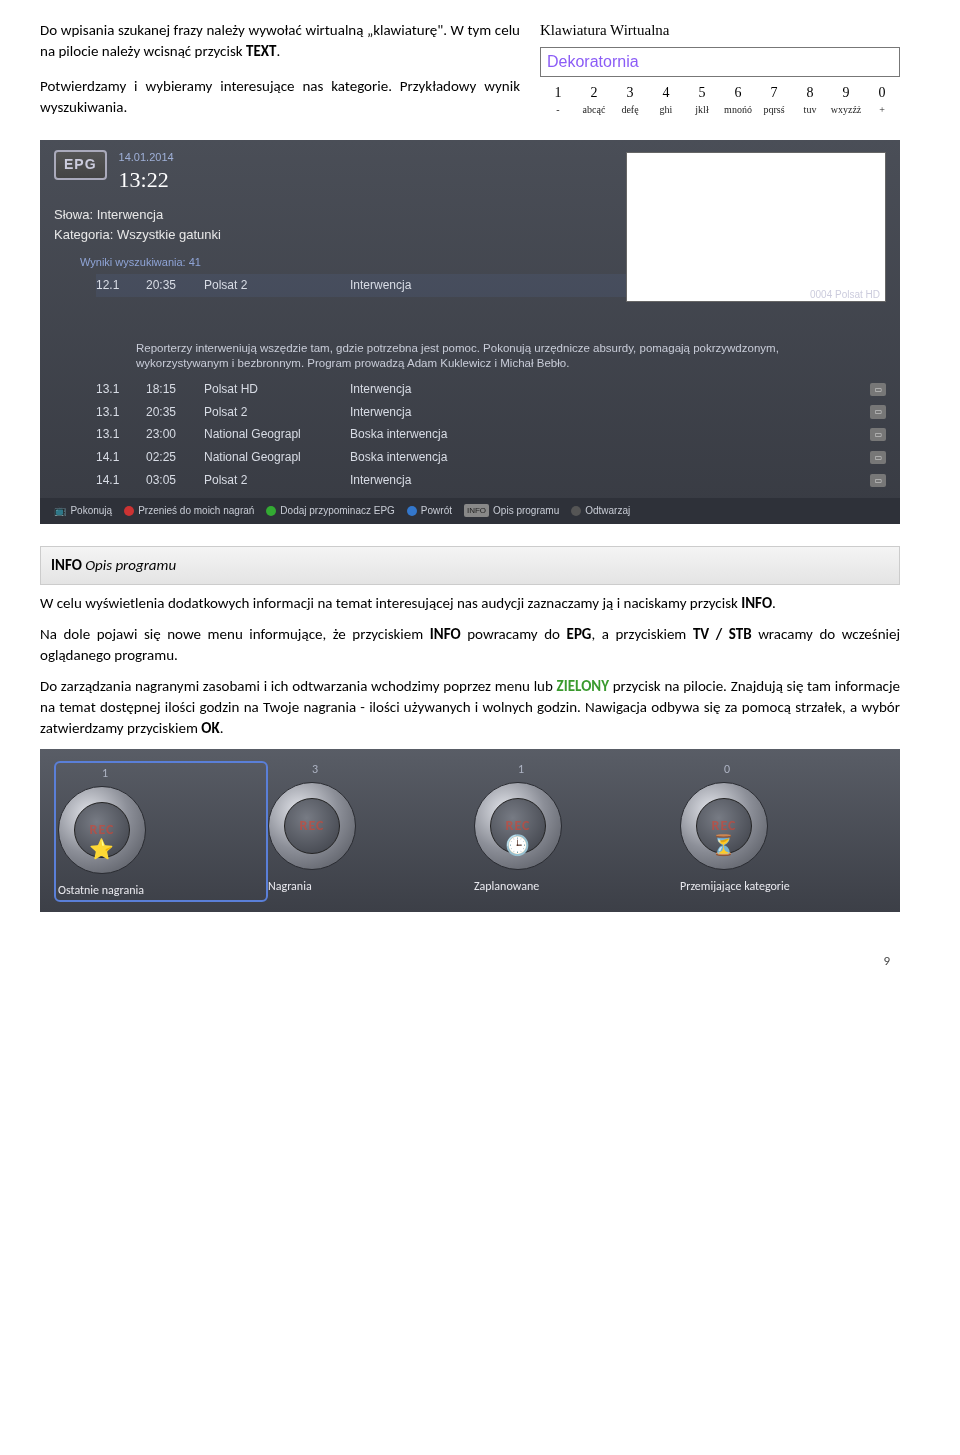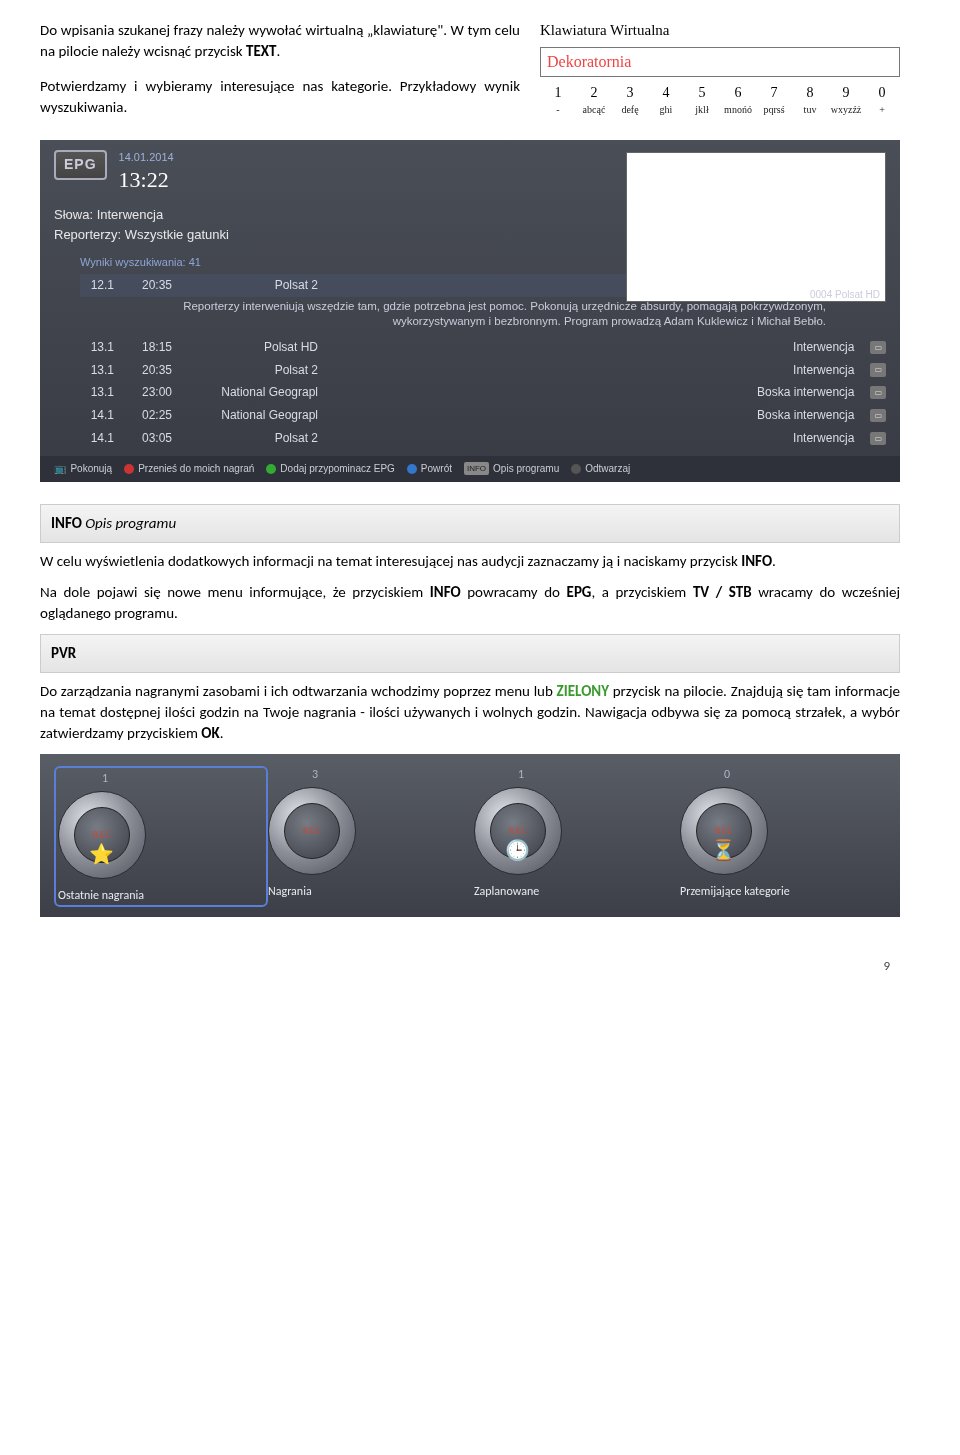--- a/index.html
+++ b/index.html
@@ -3,56 +3,56 @@
 <meta charset="utf-8">
 <style>
   * { box-sizing: border-box; margin: 0; padding: 0; }
   body { font-family: Calibri, Arial, sans-serif; background: #fff; width: 960px; margin: 0 auto; color: #000; font-size: 15px; line-height: 1.4; }
   .page { padding: 20px 60px 20px 40px; }
   .top-row { display: flex; gap: 20px; margin-bottom: 8px; }
   .top-left { flex: 1; }
   .top-left p { margin-bottom: 14px; text-align: justify; }
   .vk { width: 360px; }
   .vk-title { font-family: 'Times New Roman', serif; font-size: 15px; margin-bottom: 6px; }
-  .vk-input { border: 1px solid #777; padding: 3px 6px; font-family: Liberation Serif, serif; font-size: 16px; color: #ef4444; margin-bottom: 6px; }
+  .vk-input { border: 1px solid #777; padding: 3px 6px; font-family: Liberation Sans, sans-serif; font-size: 16px; color: #8b5cf6; margin-bottom: 6px; }
   .vk-row { display: flex; justify-content: space-between; font-family: 'Times New Roman', serif; font-size: 14px; }
   .vk-row2 { display: flex; justify-content: space-between; font-family: 'Times New Roman', serif; font-size: 10px; color: #222; }
   .vk-row span, .vk-row2 span { flex: 1; text-align: center; }
   .epg { background: linear-gradient(#4a4e57,#383b43); color: #d8dce5; padding: 0; margin-bottom: 22px; font-family: Arial, sans-serif; font-size: 12px; position: relative; }
   .epg-top { display: flex; align-items: flex-start; padding: 10px 14px 6px 14px; }
   .epg-logo { border: 2px solid #aab; border-radius: 4px; padding: 3px 8px; font-weight: bold; color: #ccd; font-size: 14px; margin-right: 12px; background: linear-gradient(#555,#444); letter-spacing: 1px; }
   .epg-dt { font-size: 11px; color: #9fb0d8; }
   .epg-time { font-size: 22px; color: #fff; font-family: 'Times New Roman', serif; }
   .epg-preview { position: absolute; right: 14px; top: 12px; width: 260px; height: 150px; background: #fff; border: 1px solid #666; }
   .epg-preview-label { position: absolute; right: 20px; top: 148px; font-size: 10px; color: #ccd; text-align: right; }
   .epg-meta { padding: 2px 30px 4px 14px; font-size: 13px; }
   .epg-meta p { margin: 2px 0; color: #e8e8e8; }
   .epg-wy { color: #8fa4d6; font-size: 11px; padding: 4px 14px 4px 40px; }
-  .epg-list { padding: 0 14px 6px 40px; text-align: right; }
+  .epg-list { padding: 0 14px 6px 56px; }
   .epg-row { display: flex; gap: 16px; padding: 3px 0; font-size: 12px; color: #d8dce5; align-items: center; }
   .epg-row.sel { background: rgba(80,95,130,.25); }
   .epg-row .c1 { width: 34px; }
   .epg-row .c2 { width: 42px; }
   .epg-row .c3 { width: 130px; }
   .epg-row .c4 { flex: 1; }
   .epg-row .badge { font-size: 8px; background: #777; color: #ddd; padding: 1px 4px; border-radius: 2px; }
-  .epg-desc { font-size: 11.5px; color: #c8ccd8; padding: 2px 60px 6px 40px; line-height: 1.35; }
+  .epg-desc { font-size: 11.5px; color: #c8ccd8; padding: 2px 60px 6px 40px; line-height: 1.35; margin-top: 42px; }
   .epg-footer { background: #2e3139; padding: 6px 14px; font-size: 10px; color: #c8ccd5; display: flex; gap: 12px; flex-wrap: wrap; }
   .epg-footer .fi { display: flex; align-items: center; gap: 4px; }
   .epg-footer .dot { width: 10px; height: 10px; border-radius: 50%; display: inline-block; }
   .hdr-band { background: linear-gradient(#f4f4f4,#e4e4e4); border: 1px solid #ccc; padding: 8px 10px; margin: 10px 0 8px 0; font-size: 15px; }
   .hdr-band b { font-weight: bold; }
   .hdr-band i { font-style: italic; }
   .para { text-align: justify; margin-bottom: 10px; }
   .pvr-icons { background: linear-gradient(#595d66,#3c3f47); padding: 12px 14px 10px 14px; display: flex; gap: 0; margin-top: 8px; }
   .pvr-item { flex: 1; text-align: left; color: #e8e8ee; font-size: 12px; position: relative; }
   .pvr-item .num { color: #aeb4c4; font-size: 12px; margin-left: 44px; margin-bottom: 4px; }
   .disc { width: 88px; height: 88px; border-radius: 50%; background: radial-gradient(circle at 35% 32%, #e2e4ea 0%, #8c8f98 48%, #4c4f57 100%); position: relative; display: flex; align-items: center; justify-content: center; margin-bottom: 8px; border: 1px solid #2a2c32; }
   .disc::after { content: ""; position: absolute; width: 54px; height: 54px; border-radius: 50%; background: radial-gradient(circle at 40% 35%, #777b84, #3b3e46); border: 1px solid #222; }
-  .disc .rec { position: relative; z-index: 2; font-size: 10px; font-weight: bold; color: rgba(230,60,40,.55); letter-spacing: 1px; }
+  .disc .rec { position: relative; z-index: 2; font-size: 14px; font-weight: bold; color: rgba(230,60,40,.55); letter-spacing: 1px; }
   .disc .overlay { position: absolute; z-index: 3; bottom: 10px; left: 50%; transform: translateX(-50%); font-size: 20px; }
   .pvr-item.sel { outline: 2px solid #5a7fd8; outline-offset: -2px; border-radius: 6px; padding: 4px; }
   .pvr-label { color: #e8e8ee; font-size: 12px; margin-top: 4px; }
   .green { color: #3a9a2e; font-weight: bold; }
   .pgnum { text-align: right; font-size: 13px; color: #444; margin-top: 40px; padding-right: 10px; }
 </style>
 </head>
 <body>
 
 <div class="page">
@@ -99,21 +99,21 @@
       <div class="epg-logo">EPG</div>
       <div>
         <div class="epg-dt">14.01.2014</div>
         <div class="epg-time">13:22</div>
       </div>
       <div class="epg-preview"></div>
     </div>
     <div class="epg-preview-label">0004 Polsat HD</div>
     <div class="epg-meta">
       <p><span>Słowa:</span> <span>Interwencja</span></p>
-      <p><span>Reporterzy:</span> <span>Wszystkie gatunki</span></p>
+      <p><span>Kategoria:</span> <span>Wszystkie gatunki</span></p>
     </div>
     <div class="epg-wy">Wyniki wyszukiwania: 41</div>
     <div class="epg-list">
       <div class="epg-row sel">
         <span class="c1">12.1</span>
         <span class="c2">20:35</span>
         <span class="c3">Polsat 2</span>
         <span class="c4">Interwencja</span>
         <span class="badge">▭</span>
       </div>
@@ -185,23 +185,20 @@
   <div class="hdr-band">
     <b>INFO </b><i>Opis programu</i>
   </div>
   <p class="para">
     <span>W celu wyświetlenia dodatkowych informacji na temat interesującej nas audycji zaznaczamy ją i naciskamy przycisk </span><b>INFO</b><span>.</span>
   </p>
   <p class="para">
     <span>Na dole pojawi się nowe  menu informujące, że przyciskiem </span><b>INFO</b><span> powracamy do </span><b>EPG</b><span>, a  przyciskiem </span><b>TV / STB</b><span> wracamy do wcześniej oglądanego programu.</span>
   </p>
 
-  <div class="hdr-band">
-    <b>PVR</b>
-  </div>
   <p class="para">
     <span>Do zarządzania nagranymi zasobami i ich odtwarzania wchodzimy poprzez menu lub </span><span class="green">ZIELONY</span><span> przycisk na pilocie. Znajdują się tam informacje na temat dostępnej ilości godzin na Twoje nagrania - ilości używanych i wolnych godzin. Nawigacja odbywa się za pomocą strzałek, a wybór zatwierdzamy przyciskiem </span><b>OK</b><span>.</span>
   </p>
 
   <div class="pvr-icons">
     <div class="pvr-item sel">
       <div class="num">1</div>
       <div class="disc">
         <span class="rec">REC</span>
         <span class="overlay">⭐</span>

